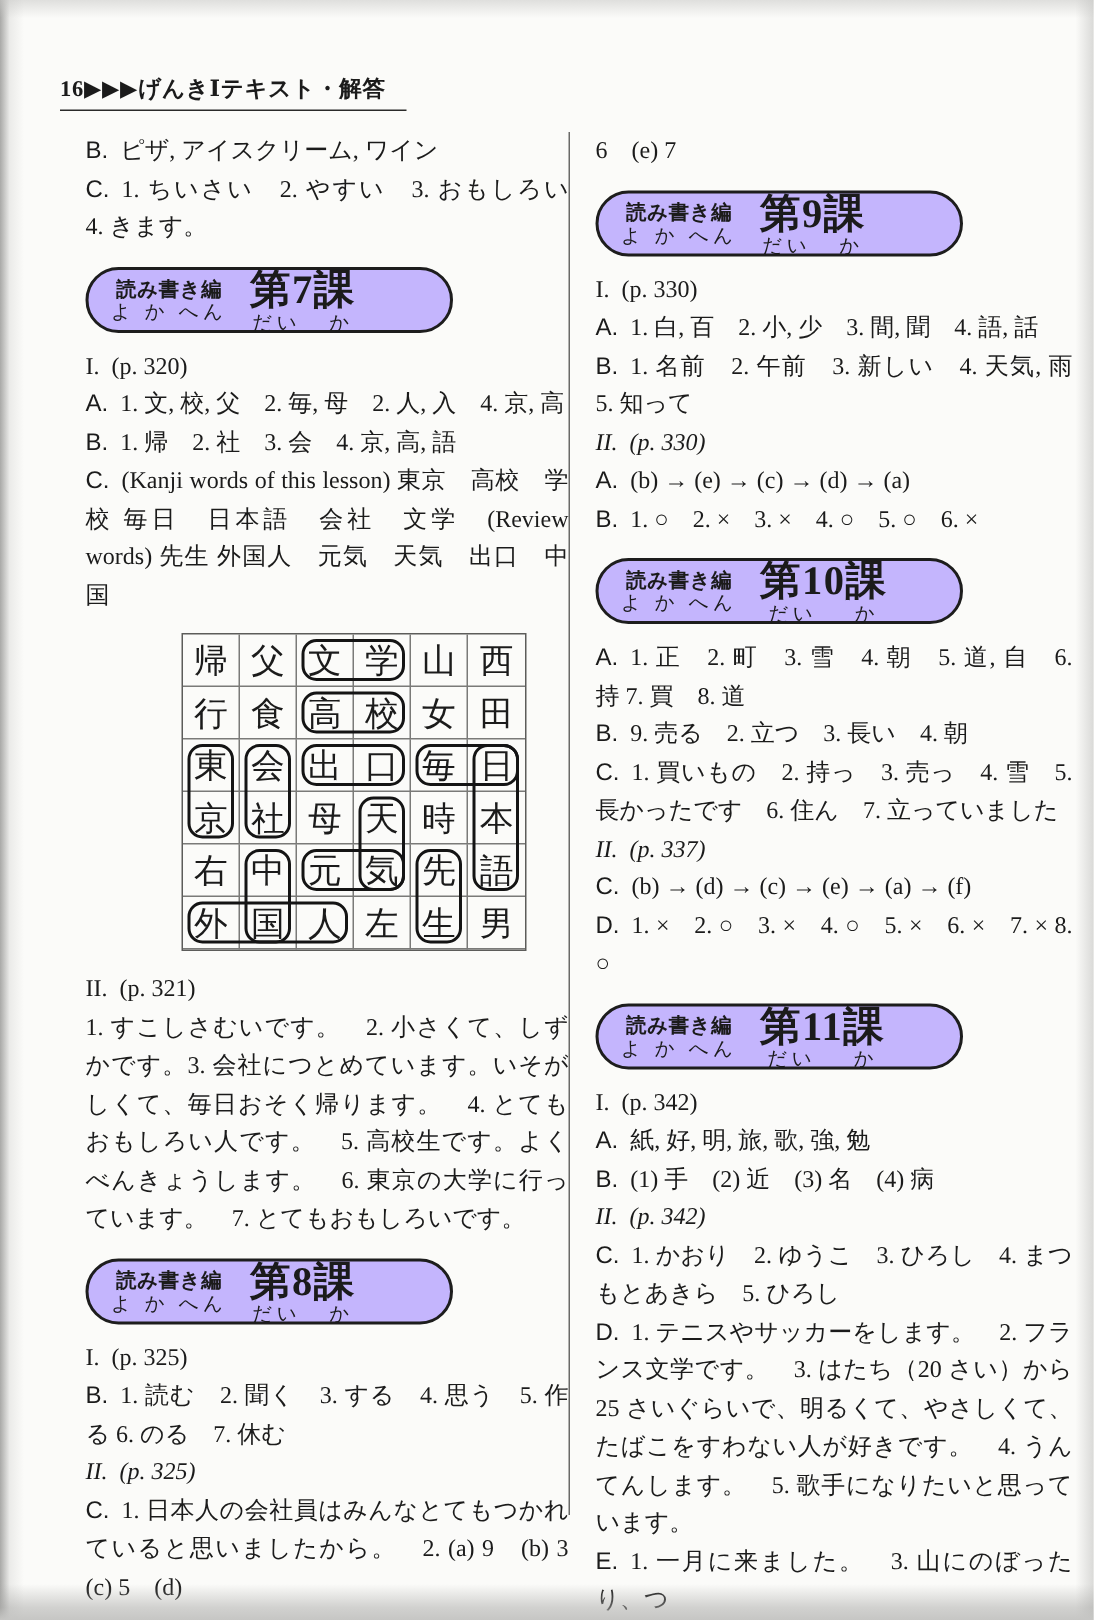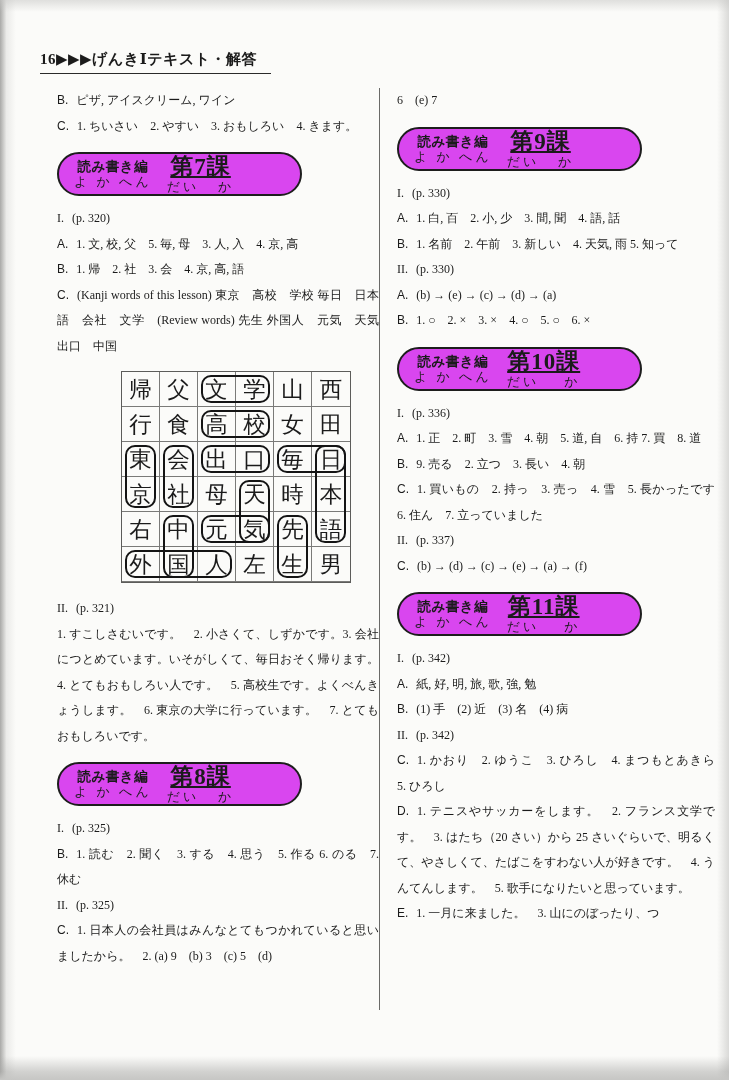--- a/index.html
+++ b/index.html
@@ -24,36 +24,36 @@
 
   .header { position:absolute; top:50px; left:40px; font-size:15px; font-weight:bold; letter-spacing:.5px; }
   .header .hdr-text { display:inline-block; padding:0 14px 4px 0; border-bottom:1.6px solid #2a2a2a; }
 
   .columns { position:absolute; top:88px; left:57px; display:flex; }
   .col { box-sizing:border-box; }
   .col-left  { width:322px; }
   .col-right { width:318px; }
   .divider { width:1px; background:#6a6a68; height:922px; margin-left:0px; margin-right:17px; }
 
-  p.item { margin:0; font-size:12px; line-height:25.5px; text-align:justify; }
+  p.item { margin:0; font-size:16px; line-height:25.5px; text-align:justify; }
   .lbl   { margin-right:8px; }
   .alpha { font-family:"Liberation Sans","DejaVu Sans",sans-serif; }
-  .gap   { margin-top:11px; }
+  .gap   { margin-top:11px;font-style:italic; }
 
   .badge {
     display:flex; align-items:center; gap:15px;
     width:245px; height:44px; box-sizing:border-box;
     border:2px solid #1d1d1d; border-radius:22px;
     padding:1px 10px 0 15px; margin:13px 0 10px 0;
-    background:#d946ef;
+    background:#c4b5fd;
   }
   .badge .part { display:flex; flex-direction:column; align-items:center; line-height:1.05; }
   .series-main { font-size:13.5px; font-weight:bold; letter-spacing:.5px; }
   .kana  { font-size:13px; letter-spacing:3px; margin-top:1px; white-space:pre; }
-  .lesson-main { font-size:23px; font-weight:bold; letter-spacing:1px;text-decoration:underline; }
+  .lesson-main { font-size:27px; font-weight:bold; letter-spacing:1px; }
 
   .kanji-grid {
     position:relative; display:grid;
     grid-template-columns:repeat(6,38px); grid-auto-rows:35px;
     width:228px; border:1px solid #5c5c5a;
     margin:12px 0 13px 64px; background:#fbfbf9;
   }
   .cell {
     border-right:1px solid #7a7a78; border-bottom:1px solid #7a7a78;
     display:flex; align-items:center; justify-content:center;
@@ -84,21 +84,21 @@
           <span class="series-main">読み書き編</span>
           <span class="kana">よ か へん</span>
         </div>
         <div class="part">
           <span class="lesson-main">第7課</span>
           <span class="kana">だい   か</span>
         </div>
       </div>
 
       <p class="item"><span class="lbl">I.</span><span>(p. 320)</span></p>
-      <p class="item"><span class="lbl alpha">A.</span><span>1. 文, 校, 父　5. 毎, 母　3. 人, 入　4. 京, 高</span></p>
+      <p class="item"><span class="lbl alpha">A.</span><span>1. 文, 校, 父　2. 毎, 母　2. 人, 入　4. 京, 高</span></p>
       <p class="item"><span class="lbl alpha">B.</span><span>1. 帰　2. 社　3. 会　4. 京, 高, 語</span></p>
       <p class="item"><span class="lbl alpha">C.</span><span>(Kanji words of this lesson) 東京　高校　学校 毎日　日本語　会社　文学　(Review words) 先生 外国人　元気　天気　出口　中国</span></p>
 
       <div class="kanji-grid" id="kanji-grid">
           <div class="cell">帰</div>
           <div class="cell">父</div>
           <div class="cell">文</div>
           <div class="cell">学</div>
           <div class="cell">山</div>
           <div class="cell">西</div>
@@ -195,26 +195,26 @@
         <div class="part">
           <span class="series-main">読み書き編</span>
           <span class="kana">よ か へん</span>
         </div>
         <div class="part">
           <span class="lesson-main">第10課</span>
           <span class="kana">だい    か</span>
         </div>
       </div>
 
-      <p class="item"><span class="lbl">I.</span><span>(p. 336)</span></p>
       <p class="item"><span class="lbl alpha">A.</span><span>1. 正　2. 町　3. 雪　4. 朝　5. 道, 自　6. 持 7. 買　8. 道</span></p>
       <p class="item"><span class="lbl alpha">B.</span><span>9. 売る　2. 立つ　3. 長い　4. 朝</span></p>
       <p class="item"><span class="lbl alpha">C.</span><span>1. 買いもの　2. 持っ　3. 売っ　4. 雪　5. 長かったです　6. 住ん　7. 立っていました</span></p>
       <p class="item gap"><span class="lbl">II.</span><span>(p. 337)</span></p>
       <p class="item"><span class="lbl alpha">C.</span><span>(b) → (d) → (c) → (e) → (a) → (f)</span></p>
+      <p class="item"><span class="lbl alpha">D.</span><span>1. ×　2. ○　3. ×　4. ○　5. ×　6. ×　7. × 8. ○</span></p>
 
       <div class="badge">
         <div class="part">
           <span class="series-main">読み書き編</span>
           <span class="kana">よ か へん</span>
         </div>
         <div class="part">
           <span class="lesson-main">第11課</span>
           <span class="kana">だい    か</span>
         </div>

